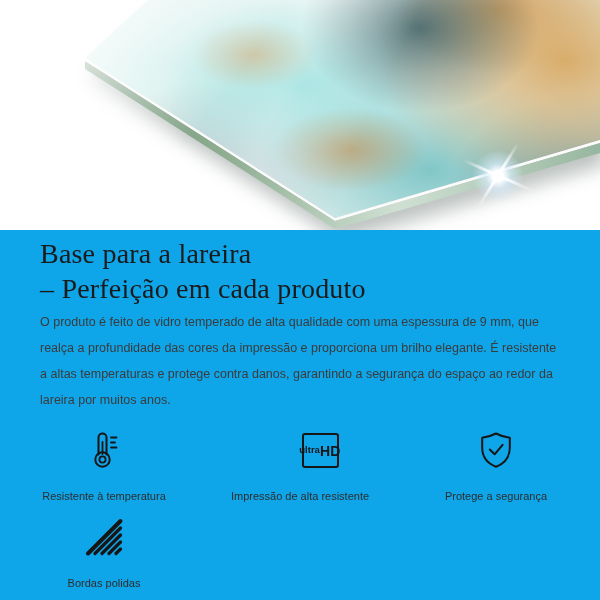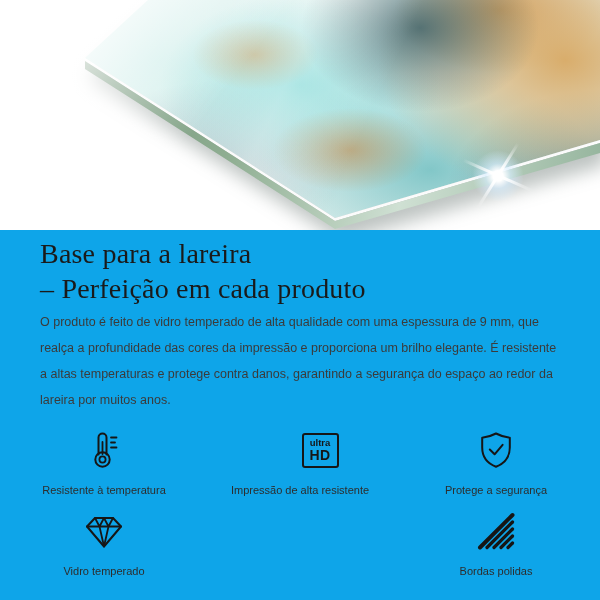--- a/index.html
+++ b/index.html
@@ -55,24 +55,24 @@
   .content { padding:0 40px; }
   h1 { margin-top:6px; font-family:"Liberation Serif", serif; font-weight:400;
        font-size:28px; line-height:35px; color:#1a1a1a; letter-spacing:.2px; }
   .desc { margin-top:3px; width:524px; font-size:12.5px; line-height:26px; color:#3b3b3b; }
 
   
   .features { display:flex; flex-wrap:wrap; justify-content:space-between;
               margin:0 14px; padding-top:2px; }
   .feature { width:180px; display:flex; flex-direction:column; align-items:center; margin-top:12px; }
   .icon-wrap { height:46px; display:flex; align-items:center; justify-content:center; }
-  .feature .label { margin-top:11px; font-size:11px; color:#2d2d2d; }
+  .feature .label { margin-top:17px; font-size:11px; color:#2d2d2d; }
   svg.ic { stroke:#161616; fill:none; stroke-width:2; stroke-linecap:round; stroke-linejoin:round; }
   .hd-box { width:37px; height:35px; border:2.5px solid #161616; border-radius:3px;
-            display:flex; flex-direction:column; align-items:center; justify-content:center;
+            display:flex; flex-direction:row; align-items:center; justify-content:center;
             line-height:1; color:#161616;margin-left:40px; }
   .hd-small { font-size:9.5px; font-weight:700; }
   .hd-big { font-size:14px; font-weight:800; margin-top:1px; letter-spacing:.3px; }
 </style>
 </head>
 <body>
 
 <div class="page">
 
   <div class="banner">
@@ -125,30 +125,20 @@
     <div class="feature">
       <div class="icon-wrap">
         <svg class="ic" width="44" height="44" viewBox="0 0 44 44">
           <path d="M22 5.5 C26.5 7.9 31.5 9.3 35.8 9.7 V19.5 C35.8 28.8 30.4 35.5 22 38.7 C13.6 35.5 8.2 28.8 8.2 19.5 V9.7 C12.5 9.3 17.5 7.9 22 5.5 Z"></path>
           <path d="M15.8 21.5 L20.6 26.3 L28.6 16.8"></path>
         </svg>
       </div>
       <div class="label">Protege a segurança</div>
     </div>
 
-    <div class="feature">
-      <div class="icon-wrap">
-        <svg class="ic" width="44" height="44" viewBox="0 0 44 44">
-          <path d="M13 9 H31 L39 17.5 L22 37.5 L5 17.5 Z"></path>
-          <path d="M5 17.5 H39" stroke-width="1.8"></path>
-          <path d="M13 9 L17.5 17.5 L22 37.5 M31 9 L26.5 17.5 L22 37.5 M22 9 L17.5 17.5 M22 9 L26.5 17.5" stroke-width="1.8"></path>
-        </svg>
-      </div>
-      <div class="label">Vidro temperado</div>
-    </div>
 
     <div class="feature">
       <div class="icon-wrap">
         <svg class="ic" width="44" height="44" viewBox="0 0 44 44" stroke-linecap="butt">
           <path d="M6 38.5 L38.5 6" stroke-width="4"></path>
           <path d="M13 38.5 L38.5 13" stroke-width="3.2"></path>
           <path d="M20 38.5 L38.5 20" stroke-width="3.2"></path>
           <path d="M27 38.5 L38.5 27" stroke-width="3.2"></path>
           <path d="M34 38.5 L38.5 34" stroke-width="3.2"></path>
         </svg>

